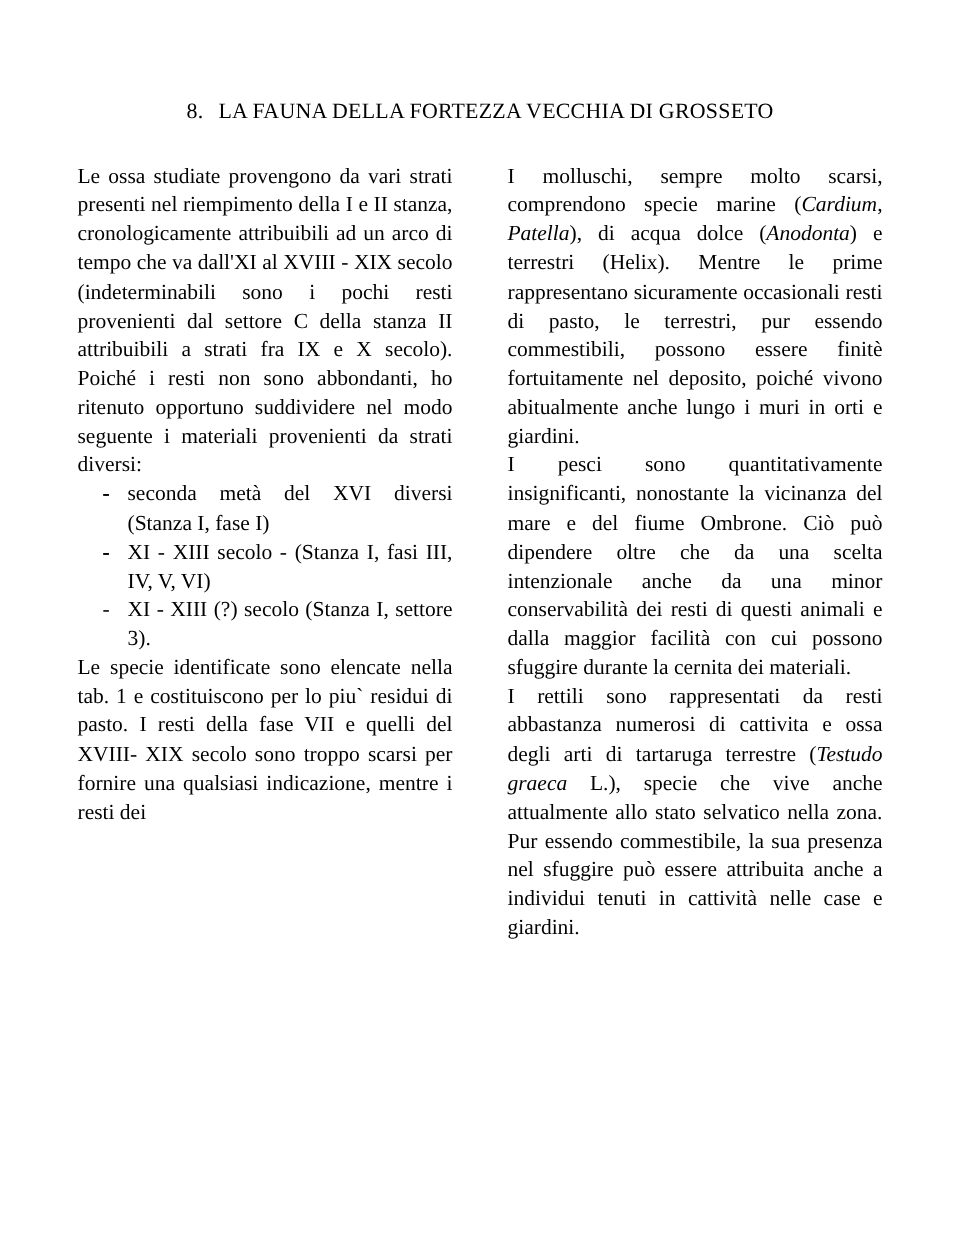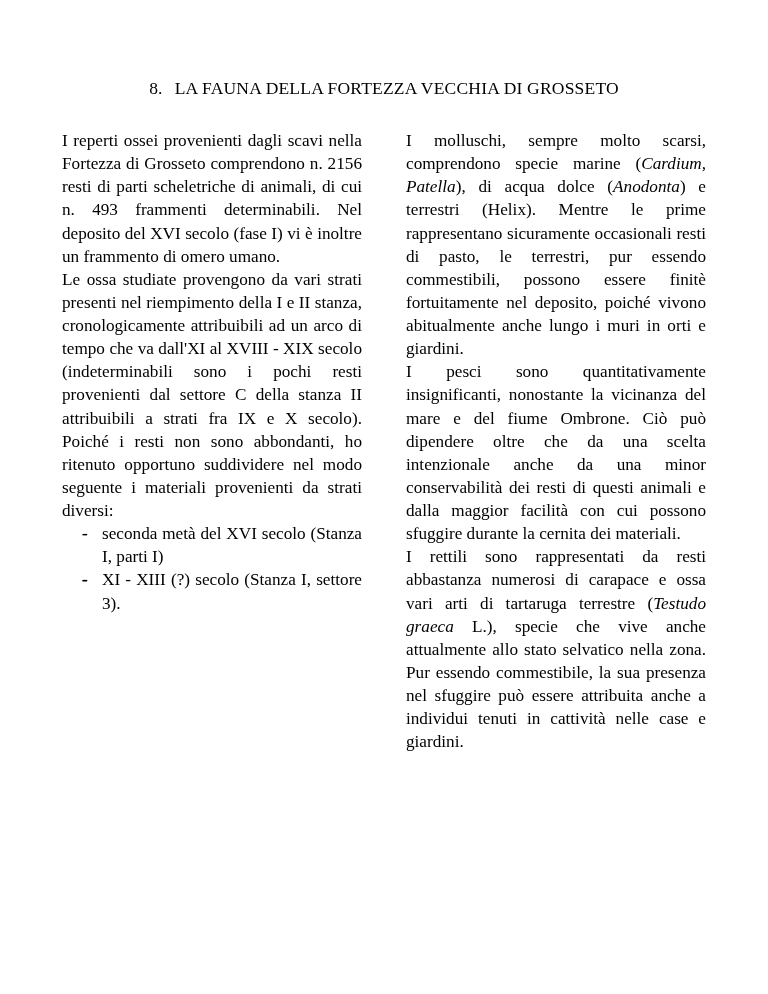--- a/index.html
+++ b/index.html
@@ -77,31 +77,31 @@
 
 <div class="page">
 
   <h1 class="doc-title">
     <span class="num">8.</span><span>LA FAUNA DELLA FORTEZZA VECCHIA DI GROSSETO</span>
   </h1>
 
   <div class="columns">
 
     <div class="col">
-      <p>I reperti ossei provenienti dagli scavi nella Fortezza di Grosseto comprendono n. 2156 resti di parti scheletriche di animali, di cui n. 493 frammenti determinabili. Nel deposito del XVI secolo (fase I) vi è inoltre un frammento di omero umano.</p>
       <p>Le ossa studiate provengono da vari strati presenti nel riempimento della I e II stanza, cronologicamente attribuibili ad un arco di tempo che va dall'XI al XVIII - XIX secolo (indeterminabili sono i pochi resti provenienti dal settore C della stanza II attribuibili a strati fra IX e X secolo). Poiché i resti non sono abbondanti, ho ritenuto opportuno suddividere nel modo seguente i materiali provenienti da strati diversi:</p>
       <ul class="list">
         <li><span class="dash">-</span></li>
-        <li><span class="dash">-</span><span>seconda metà del XVI secolo (Stanza I, parti I)</span></li>
+        <li><span class="dash">-</span><span>seconda metà del XVI diversi (Stanza I, fase I)</span></li>
         <li><span class="dash">-</span></li>
-        <li><span class="dash">-</span></li>
+        <li><span class="dash">-</span><span>XI - XIII secolo - (Stanza I, fasi III, IV, V, VI)</span></li>
         <li><span class="dash">-</span><span>XI - XIII (?) secolo (Stanza I, settore 3).</span></li>
       </ul>
+      <p class="indent-para">Le specie identificate sono elencate nella tab. 1 e costituiscono per lo piu` residui di pasto. I resti della fase VII e quelli del XVIII- XIX secolo sono troppo scarsi per fornire una qualsiasi indicazione, mentre i resti dei</p>
     </div>
 
     <div class="col">
       <p><span>I molluschi, sempre molto scarsi, comprendono specie marine (</span><i>Cardium, Patella</i><span>), di acqua dolce (</span><i>Anodonta</i><span>) e terrestri (Helix). Mentre le prime rappresentano sicuramente occasionali resti di pasto, le terrestri, pur essendo commestibili, possono essere finitè fortuitamente nel deposito, poiché vivono abitualmente anche lungo i muri in orti e giardini.</span></p>
       <p>I pesci sono quantitativamente insignificanti, nonostante la vicinanza del mare e del fiume Ombrone. Ciò può dipendere oltre che da una scelta intenzionale anche da una minor conservabilità dei resti di questi animali e dalla maggior facilità con cui possono sfuggire durante la cernita dei materiali.</p>
-      <p><span>I rettili sono rappresentati da resti abbastanza numerosi di carapace e ossa vari arti di tartaruga terrestre (</span><i>Testudo graeca</i><span> L.), specie che vive anche attualmente allo stato selvatico nella zona. Pur essendo commestibile, la sua presenza nel sfuggire può essere attribuita anche a individui tenuti in cattività nelle case e giardini.</span></p>
+      <p><span>I rettili sono rappresentati da resti abbastanza numerosi di cattivita e ossa degli arti di tartaruga terrestre (</span><i>Testudo graeca</i><span> L.), specie che vive anche attualmente allo stato selvatico nella zona. Pur essendo commestibile, la sua presenza nel sfuggire può essere attribuita anche a individui tenuti in cattività nelle case e giardini.</span></p>
     </div>
 
   </div>
 </div>
 
 </body></html>

